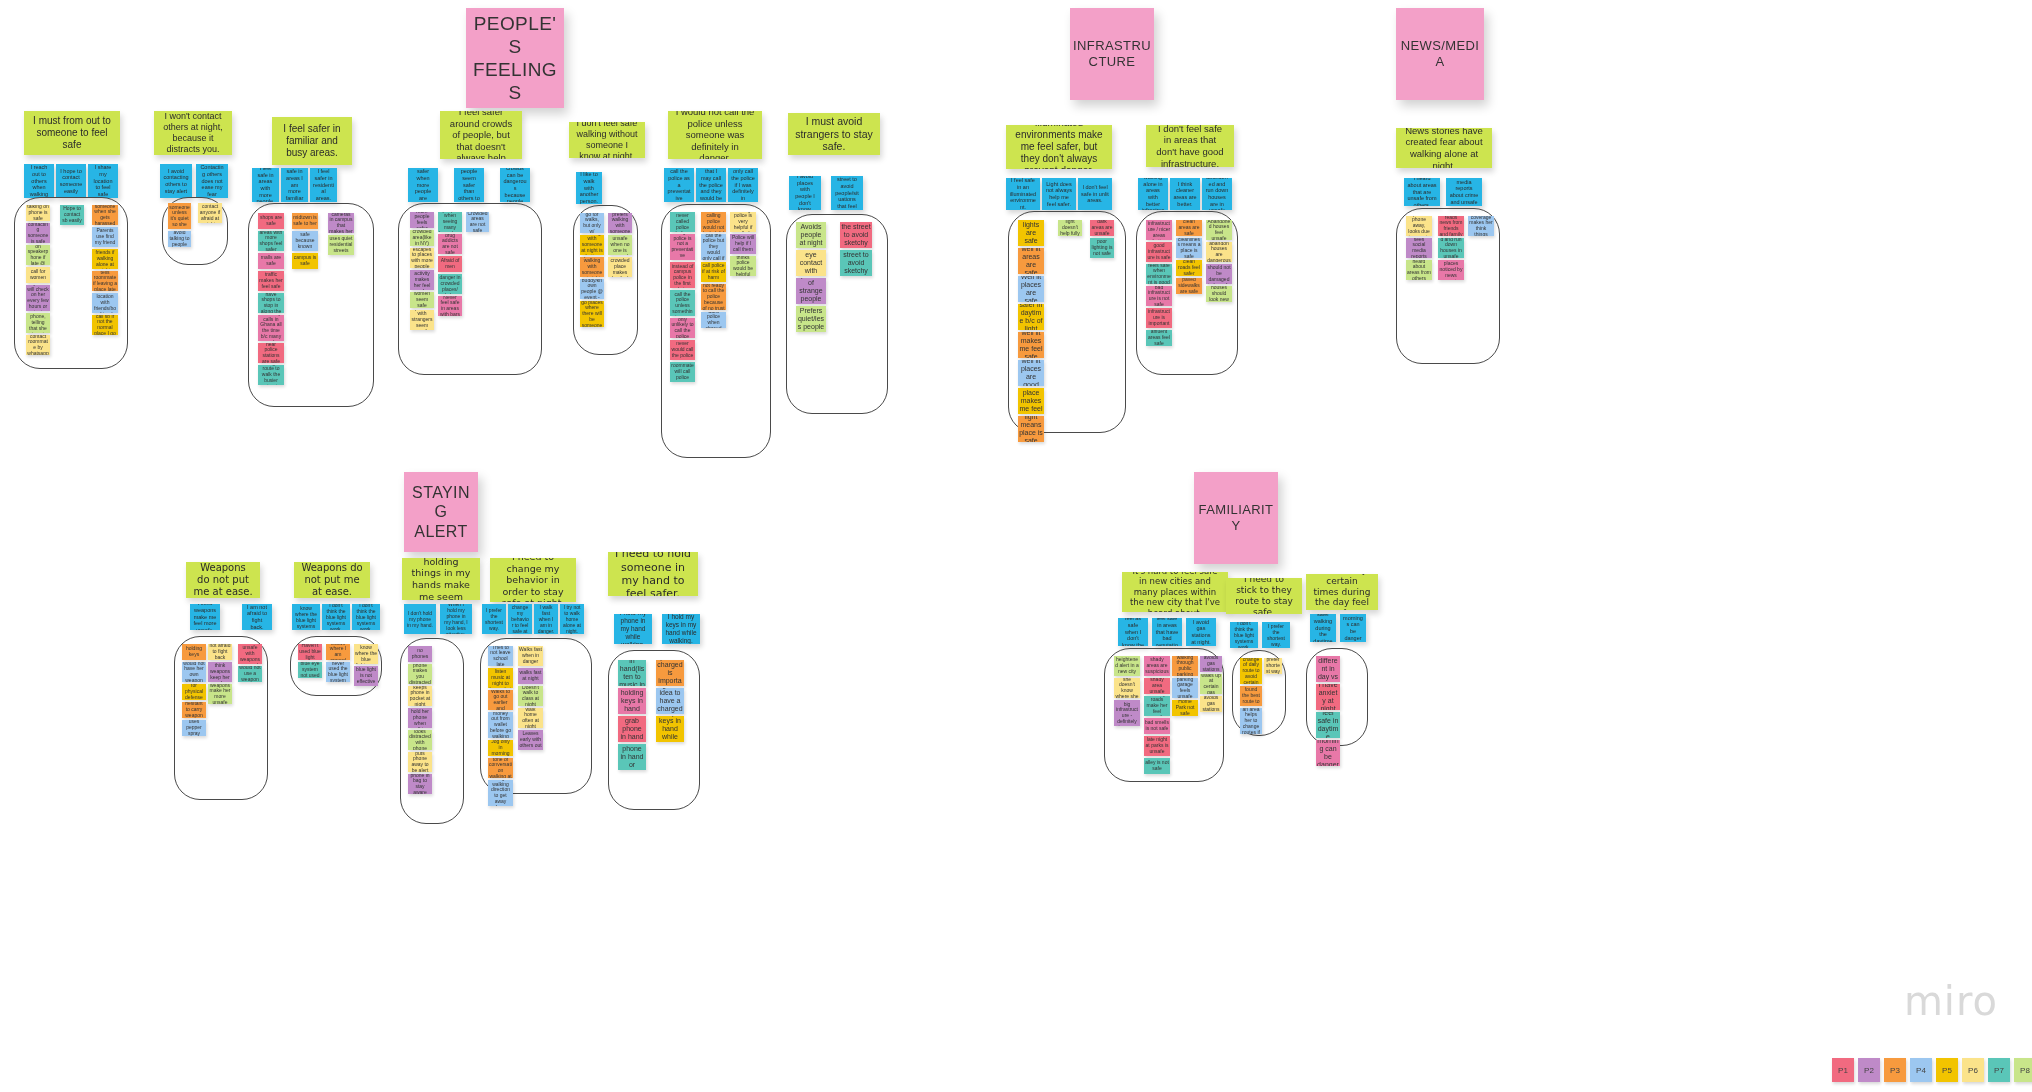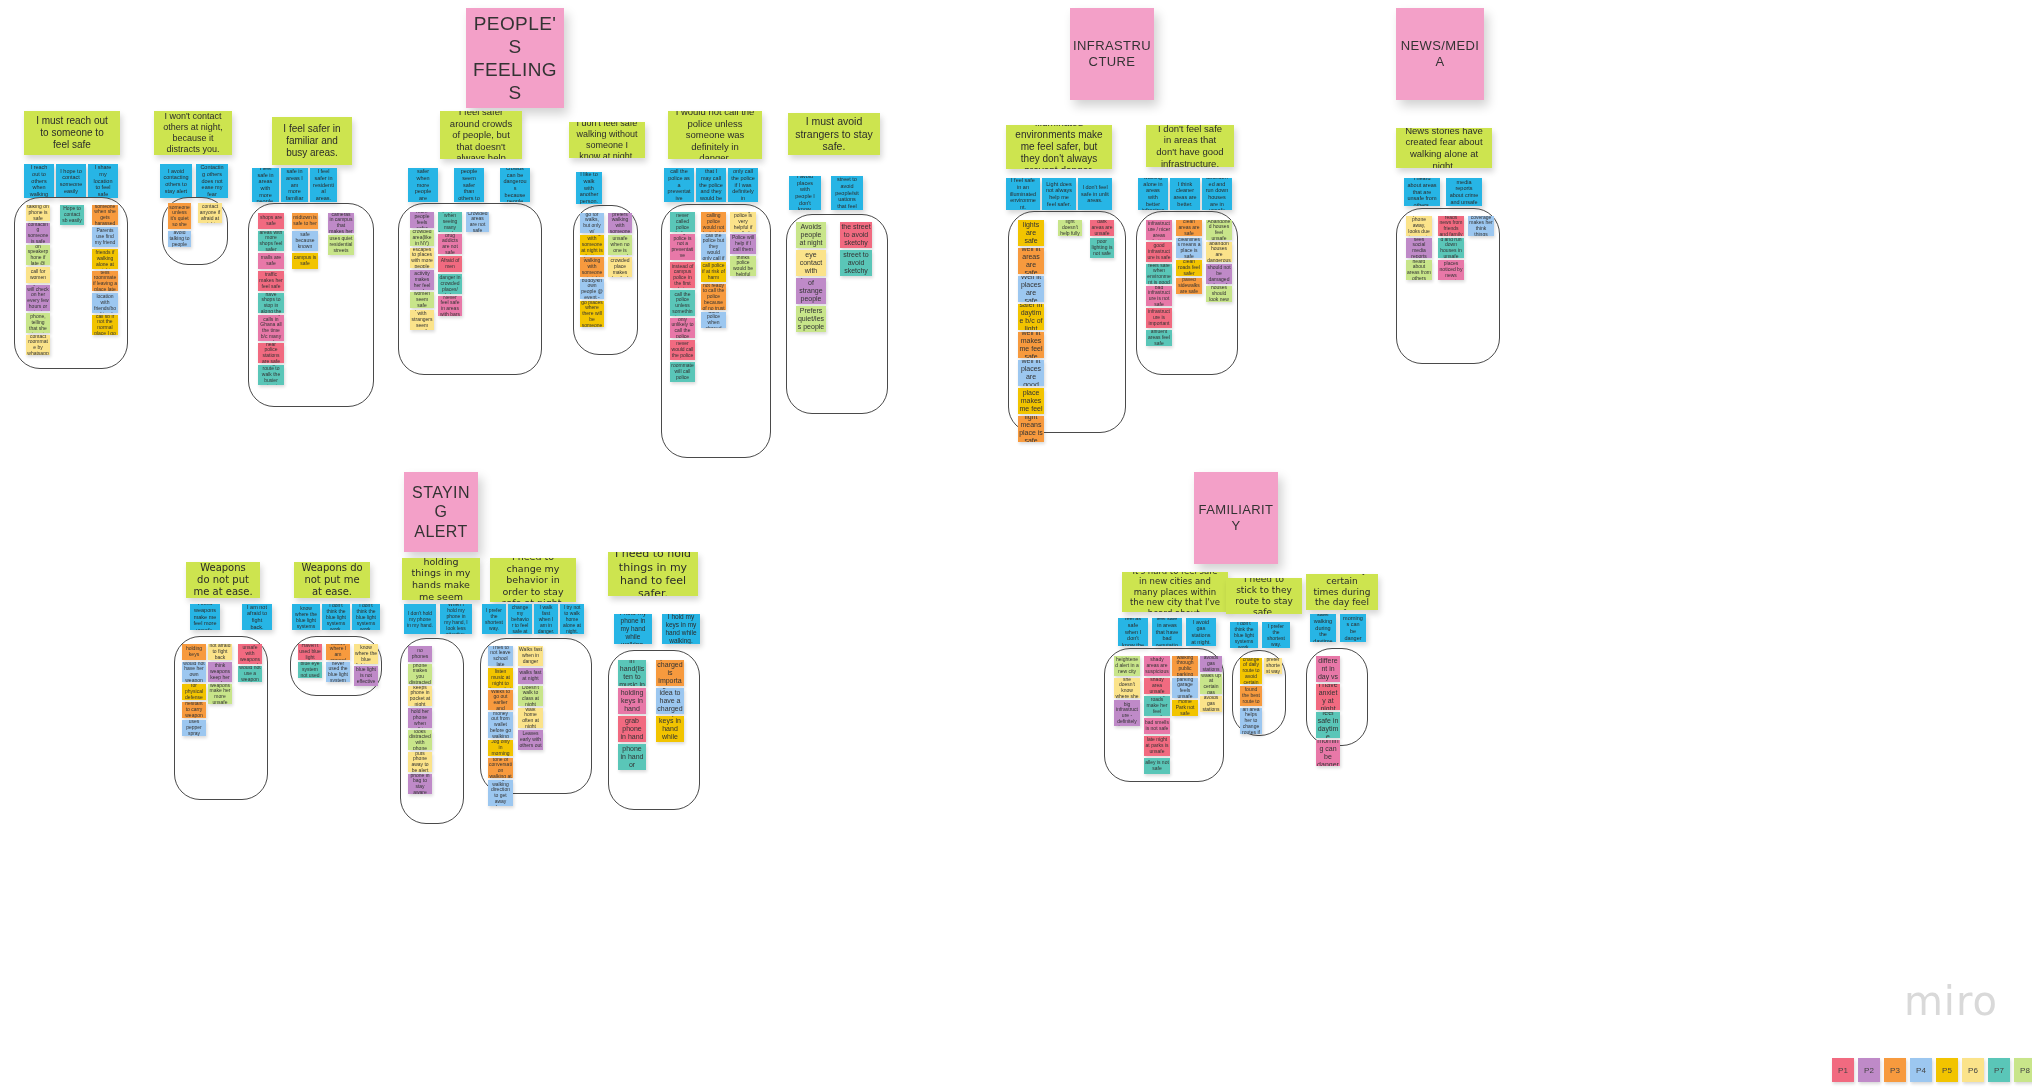--- a/index.html
+++ b/index.html
@@ -107,21 +107,21 @@
 <body>
 
 <div id="board">
     <div class="note cat" style="left: 466px; top: 8px; width: 98px; height: 100px; font-size: 19px; white-space: pre-line;">PEOPLE'S
 FEELINGS</div>
     <div class="note cat" style="left: 1070px; top: 8px; width: 84px; height: 92px; font-size: 13px; white-space: pre-line;">INFRASTRUCTURE</div>
     <div class="note cat" style="left: 1396px; top: 8px; width: 88px; height: 92px; font-size: 13px; white-space: pre-line;">NEWS/MEDIA</div>
     <div class="note cat" style="left: 404px; top: 472px; width: 74px; height: 80px; font-size: 16px; white-space: pre-line;">STAYING
 ALERT</div>
     <div class="note cat" style="left: 1194px; top: 472px; width: 84px; height: 92px; font-size: 13px; white-space: pre-line;">FAMILIARITY</div>
-    <div class="note theme" style="left: 24px; top: 111px; width: 96px; height: 44px; font-size: 10px;">I must reach out to someone to feel safe</div>
+    <div class="note theme" style="left: 24px; top: 111px; width: 96px; height: 44px; font-size: 10px;">I must from out to someone to feel safe</div>
     <div class="note quote" style="left: 24px; top: 164px; width: 30px; height: 34px; font-size: 5.5px;">I reach out to others when walking</div>
     <div class="note quote" style="left: 56px; top: 164px; width: 30px; height: 34px; font-size: 5.5px;">I hope to contact someone easily</div>
     <div class="note quote" style="left: 88px; top: 164px; width: 30px; height: 34px; font-size: 5.5px;">I share my location to feel safe</div>
     <div class="frame" style="left: 14px; top: 197px; width: 114px; height: 172px;"></div>
     <div class="raw" style="left: 26px; top: 205px; width: 24px; height: 16px; background: rgb(251, 227, 138);">talking on phone is safe</div>
     <div class="raw" style="left: 26px; top: 223px; width: 24px; height: 20px; background: rgb(191, 138, 200);">contacting someone is safe</div>
     <div class="raw" style="left: 26px; top: 245px; width: 24px; height: 20px; background: rgb(200, 229, 138);">talks to bf on speakerphone if late @ night</div>
     <div class="raw" style="left: 26px; top: 267px; width: 24px; height: 16px; background: rgb(251, 227, 138);">call for women</div>
     <div class="raw" style="left: 26px; top: 285px; width: 24px; height: 26px; background: rgb(191, 138, 200);">boyfriend will check on her every few hours or text</div>
     <div class="raw" style="left: 26px; top: 313px; width: 24px; height: 20px; background: rgb(200, 229, 138);">Talking on phone, telling that she is not safe</div>
@@ -309,21 +309,21 @@
     <div class="raw" style="left: 488px; top: 690px; width: 25px; height: 20px; background: rgb(247, 154, 62);">Walks to go out earlier and</div>
     <div class="raw" style="left: 488px; top: 712px; width: 25px; height: 26px; background: rgb(156, 199, 240);">Takes money out from wallet before go walking house</div>
     <div class="raw" style="left: 488px; top: 740px; width: 25px; height: 16px; background: rgb(242, 196, 0);">Jog only in morning</div>
     <div class="raw" style="left: 488px; top: 758px; width: 25px; height: 20px; background: rgb(247, 154, 62);">changes tone of conversation walking at night</div>
     <div class="raw" style="left: 488px; top: 780px; width: 25px; height: 26px; background: rgb(156, 199, 240);">Has changed walking direction to get away from someone</div>
     <div class="raw" style="left: 518px; top: 646px; width: 25px; height: 20px; background: rgb(251, 227, 138);">Walks fast when in danger</div>
     <div class="raw" style="left: 518px; top: 668px; width: 25px; height: 16px; background: rgb(191, 138, 200);">walks fast at night</div>
     <div class="raw" style="left: 518px; top: 686px; width: 25px; height: 20px; background: rgb(200, 229, 138);">Doesn't walk to class at night</div>
     <div class="raw" style="left: 518px; top: 708px; width: 25px; height: 20px; background: rgb(251, 227, 138);">doesn't walk home often at night alone</div>
     <div class="raw" style="left: 518px; top: 730px; width: 25px; height: 20px; background: rgb(191, 138, 200);">Leaves early with others out</div>
-    <div class="note theme hand" style="left: 608px; top: 552px; width: 90px; height: 44px; font-size: 11px;">I need to hold things in my hand to feel safer.</div>
+    <div class="note theme hand" style="left: 608px; top: 552px; width: 90px; height: 44px; font-size: 11px;">I need to hold someone in my hand to feel safer.</div>
     <div class="note quote" style="left: 614px; top: 614px; width: 38px; height: 30px; font-size: 6.5px;">I hold my phone in my hand while walking.</div>
     <div class="note quote" style="left: 662px; top: 614px; width: 38px; height: 30px; font-size: 6.5px;">I hold my keys in my hand while walking.</div>
     <div class="frame" style="left: 608px; top: 650px; width: 92px; height: 160px;"></div>
     <div class="raw m" style="left: 618px; top: 660px; width: 28px; height: 26px; background: rgb(90, 198, 184);">have phone in hand(listen to music in daytime)</div>
     <div class="raw m" style="left: 618px; top: 688px; width: 28px; height: 26px; background: rgb(232, 120, 168);">holding keys in hand</div>
     <div class="raw m" style="left: 618px; top: 716px; width: 28px; height: 26px; background: rgb(241, 106, 128);">grab phone in hand</div>
     <div class="raw m" style="left: 618px; top: 744px; width: 28px; height: 26px; background: rgb(90, 198, 184);">carries phone in hand or pocket</div>
     <div class="raw m" style="left: 656px; top: 660px; width: 28px; height: 26px; background: rgb(247, 154, 62);">phone charged is important</div>
     <div class="raw m" style="left: 656px; top: 688px; width: 28px; height: 26px; background: rgb(156, 199, 240);">good idea to have a charged phone</div>
     <div class="raw m" style="left: 656px; top: 716px; width: 28px; height: 26px; background: rgb(242, 196, 0);">keeps keys in hand while walking</div>

